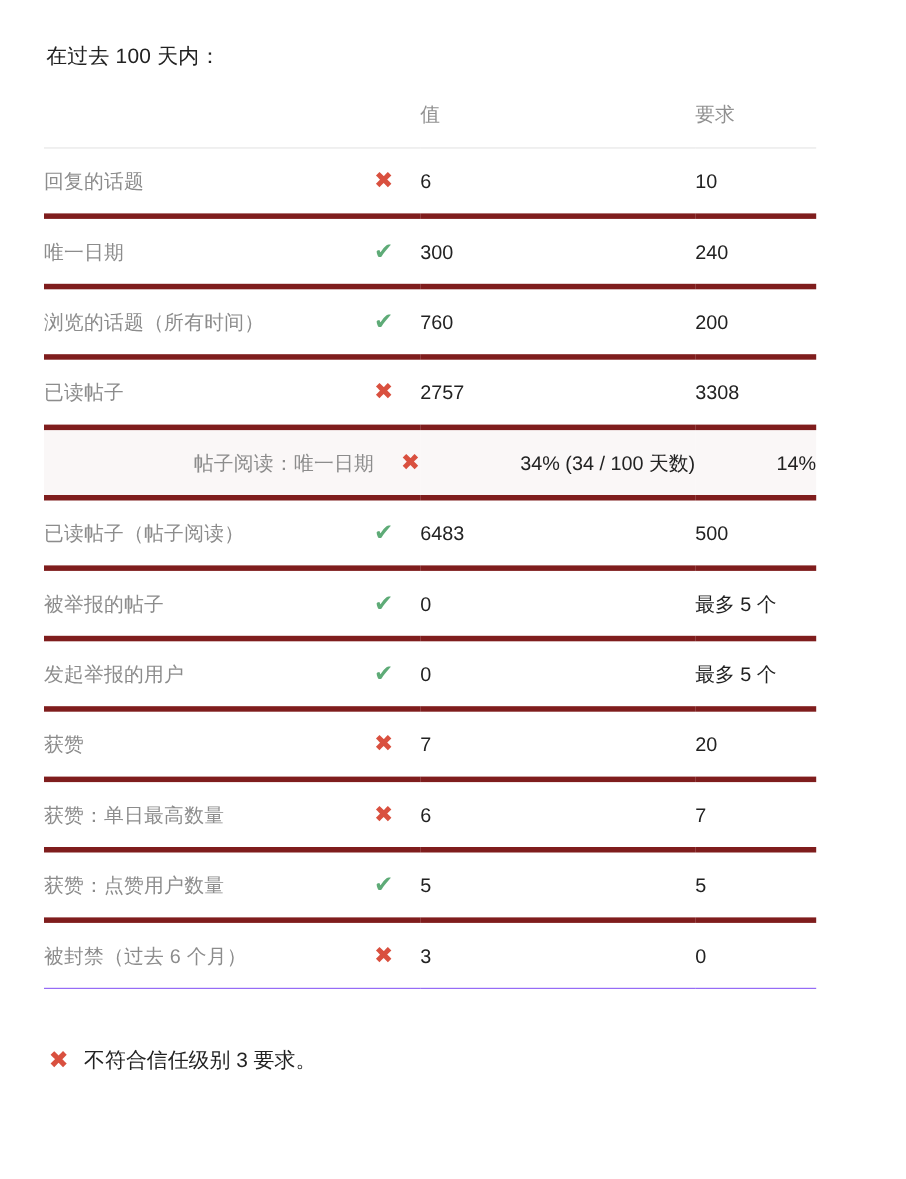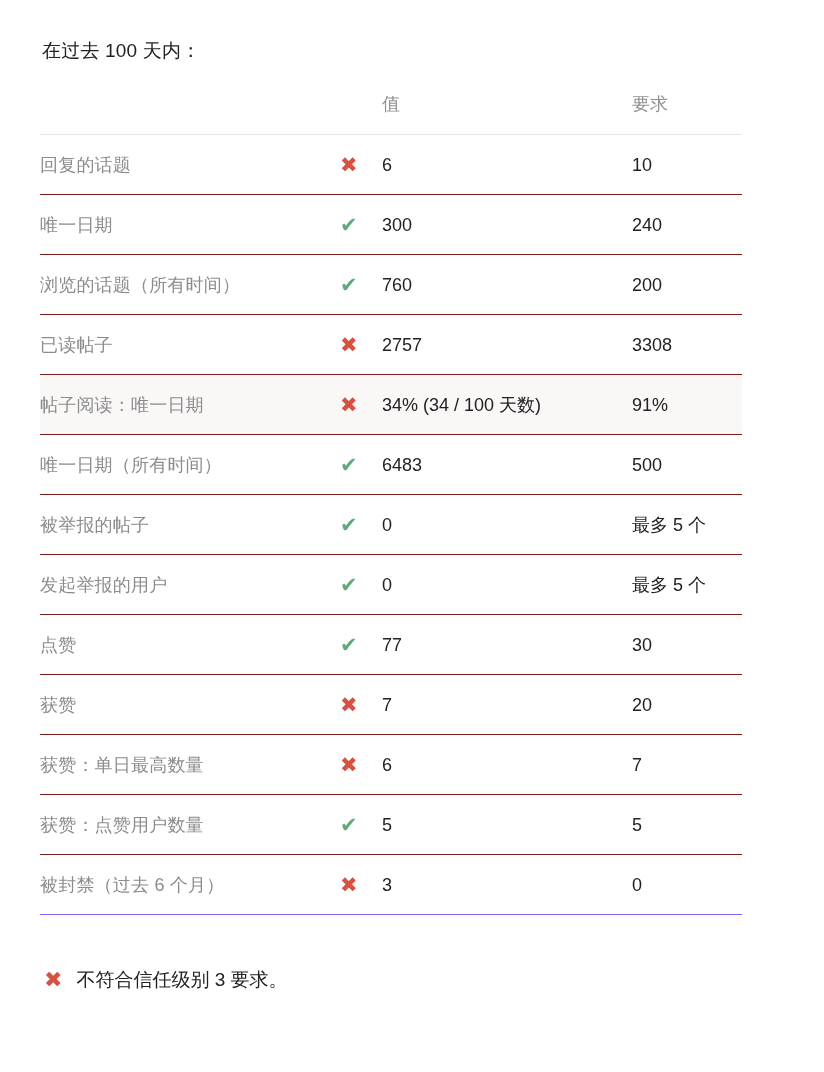--- a/index.html
+++ b/index.html
@@ -43,21 +43,21 @@
     padding: 0 0 18px 0;
     border-bottom: 1px solid #e4e4e4;
   }
   th.h-label { padding-left: 14px; }
   th.h-value { padding-left: 0px; }
   th.h-req   { padding-left: 2px; }
 
   table.stats tbody td {
     font-size: 18px;
     padding: 18px 0 17px 0;
-    border-bottom: 1px solid #7f1d1d;
+    border-bottom: 5px solid #7f1d1d;
     vertical-align: middle;
     white-space: nowrap;
   }
   tbody tr:last-child td {
     border-bottom: 1px solid #8b5cf6;
   }
   td.lbl {
     color: #8c8c8c;
     padding-left: 14px;
     letter-spacing: 0.2px;
@@ -67,20 +67,21 @@
     padding-left: 4px;
   }
   td.val {
     color: #222222;
   }
   td.req {
     color: #222222;
   }
   tr.highlight td {
     background: #faf7f7;
+    text-align: right;
   }
   .mark {
     font-size: 21px;
     line-height: 1;
     display: inline-block;
   }
   .mark.pass { color: #5eab77; }
   .mark.fail { color: #d9503f; }
 
   .footer {
@@ -138,45 +139,39 @@
         <tr>
           <td class="lbl">已读帖子</td>
           <td class="ico"><span class="mark fail">✖</span></td>
           <td class="val">2757</td>
           <td class="req">3308</td>
         </tr>
         <tr class="highlight">
           <td class="lbl">帖子阅读：唯一日期</td>
           <td class="ico"><span class="mark fail">✖</span></td>
           <td class="val">34% (34 / 100 天数)</td>
-          <td class="req">91%</td>
-        </tr>
-        <tr>
-          <td class="lbl">唯一日期（所有时间）</td>
+          <td class="req">14%</td>
+        </tr>
+        <tr>
+          <td class="lbl">已读帖子（帖子阅读）</td>
           <td class="ico"><span class="mark pass">✔</span></td>
           <td class="val">6483</td>
           <td class="req">500</td>
         </tr>
         <tr>
           <td class="lbl">被举报的帖子</td>
           <td class="ico"><span class="mark pass">✔</span></td>
           <td class="val">0</td>
           <td class="req">最多 5 个</td>
         </tr>
         <tr>
           <td class="lbl">发起举报的用户</td>
           <td class="ico"><span class="mark pass">✔</span></td>
           <td class="val">0</td>
           <td class="req">最多 5 个</td>
-        </tr>
-        <tr>
-          <td class="lbl">点赞</td>
-          <td class="ico"><span class="mark pass">✔</span></td>
-          <td class="val">77</td>
-          <td class="req">30</td>
         </tr>
         <tr>
           <td class="lbl">获赞</td>
           <td class="ico"><span class="mark fail">✖</span></td>
           <td class="val">7</td>
           <td class="req">20</td>
         </tr>
         <tr>
           <td class="lbl">获赞：单日最高数量</td>
           <td class="ico"><span class="mark fail">✖</span></td>

